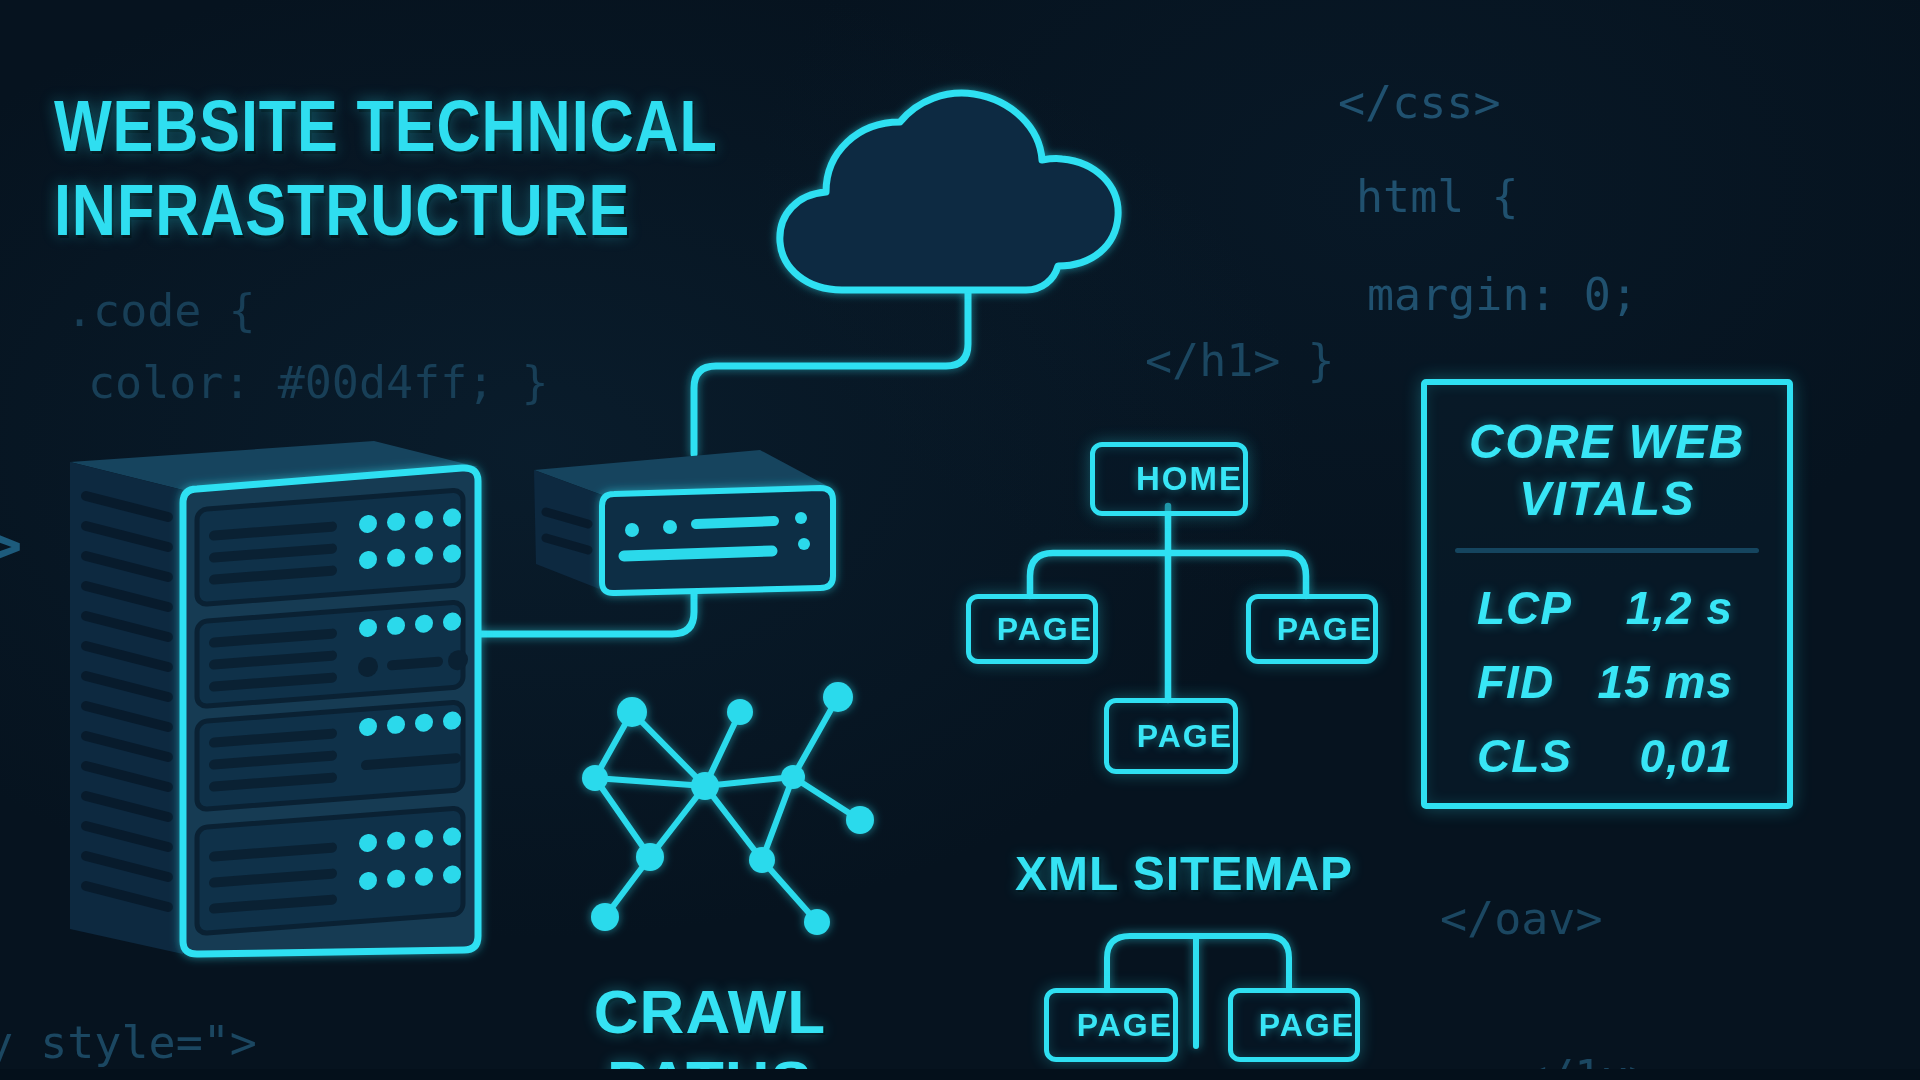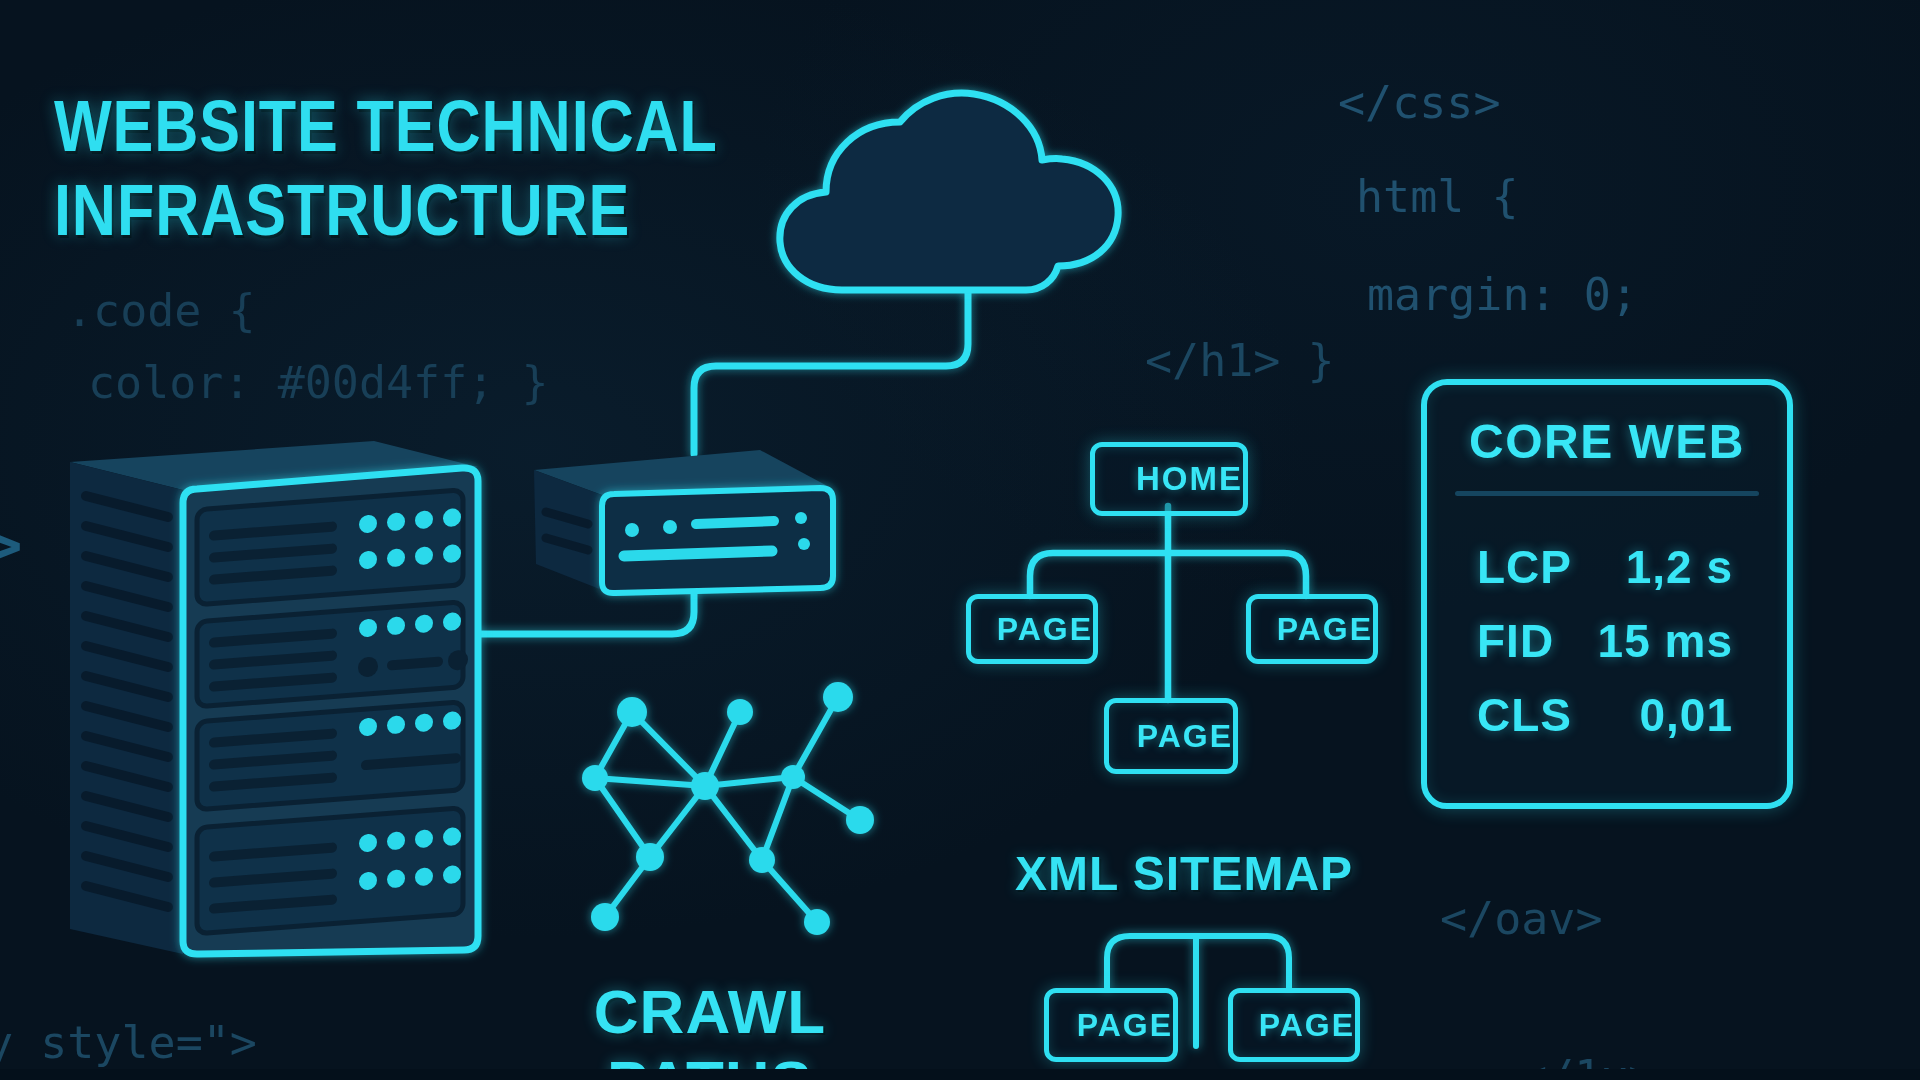--- a/index.html
+++ b/index.html
@@ -41,27 +41,27 @@
   .xp-right{left:1228px;top:988px;width:122px;height:64px;}
 
   
   .biglabel{color:#35e2f3;font-weight:bold;text-align:center;
     text-shadow:0 0 14px rgba(46,224,242,.4), 2px 2px 0 rgba(2,10,16,.85);}
   .xml-label{left:1008px;top:846px;width:352px;font-size:48px;letter-spacing:1px;}
   .crawl-label{left:524px;top:976px;width:372px;font-size:62px;letter-spacing:1px;}
 
   
   .cwv{left:1421px;top:379px;width:360px;height:418px;border:6px solid #2fe0f2;
-    border-radius:26px;background:rgba(10,29,43,.55);
-    box-shadow:0 0 18px rgba(46,224,242,.30), inset 0 0 14px rgba(46,224,242,.14);}
+    border-radius:5px;background:rgba(10,29,43,.55);
+    box-shadow:0 0 18px rgba(46,224,242,.30), inset 0 0 14px rgba(46,224,242,.14);font-style:italic;}
   .cwv-title{margin-top:28px;text-align:center;color:#38e6f6;font-weight:bold;
     font-size:48px;line-height:57px;letter-spacing:1.5px;
     text-shadow:0 0 12px rgba(46,224,242,.45);}
   .cwv-divider{height:5px;background:#15455f;border-radius:3px;margin:21px 28px 0 28px;}
-  .cwv-rows{padding:44px 54px 0 50px;}
+  .cwv-rows{padding:28px 54px 0 50px;}
   .cwv-row{display:flex;justify-content:space-between;align-items:baseline;
     margin-bottom:20px;color:#38e6f6;font-weight:bold;font-size:46px;letter-spacing:1px;
     text-shadow:0 0 12px rgba(46,224,242,.45);}
 </style>
 </head>
 <body>
 
 <div class="canvas">
 
   <svg width="1920" height="1080" viewBox="0 0 1920 1080">
@@ -259,20 +259,21 @@
   </div>
   <div class="abs nodebox page-box xp-right">
     <span>PAGE</span>
   </div>
 
   <div class="abs biglabel crawl-label">CRAWL PATHS</div>
 
   <div class="abs cwv">
     <div class="cwv-title">
       <div>CORE WEB</div>
+      <div>VITALS</div>
     </div>
     <div class="cwv-divider"></div>
     <div class="cwv-rows">
       <div class="cwv-row">
         <span>LCP</span>
         <span>1,2 s</span>
       </div>
       <div class="cwv-row">
         <span>FID</span>
         <span>15 ms</span>

